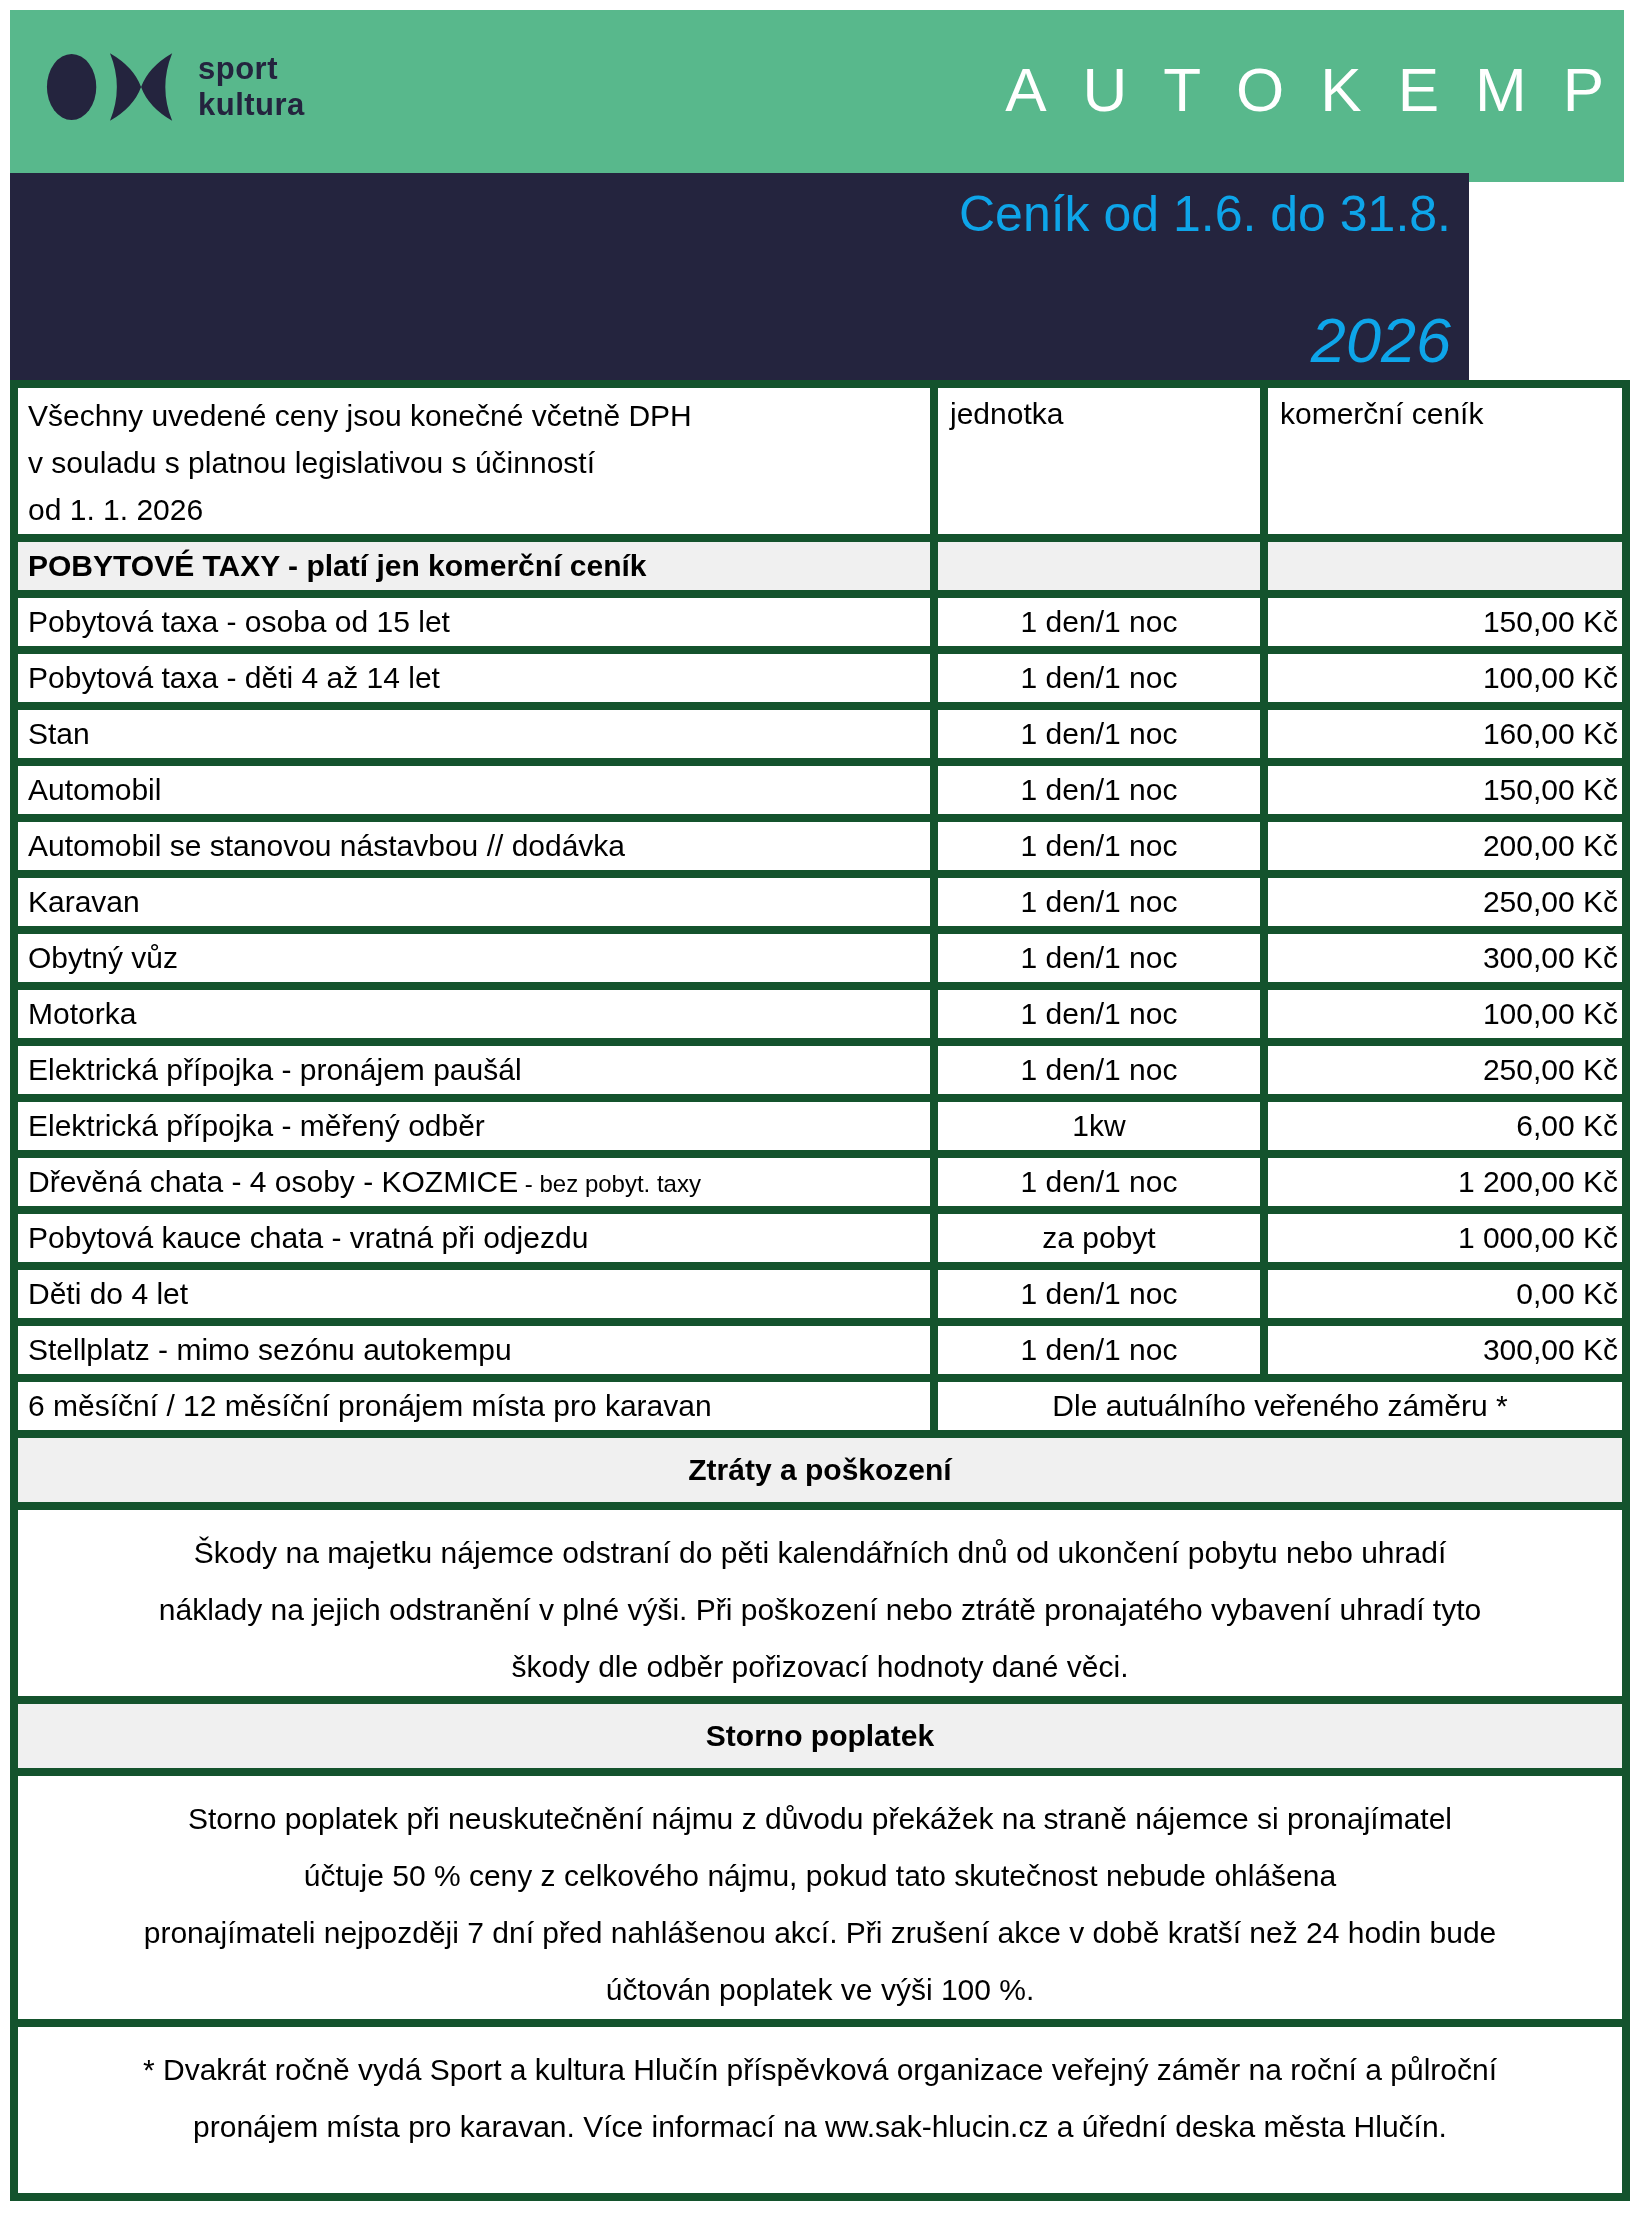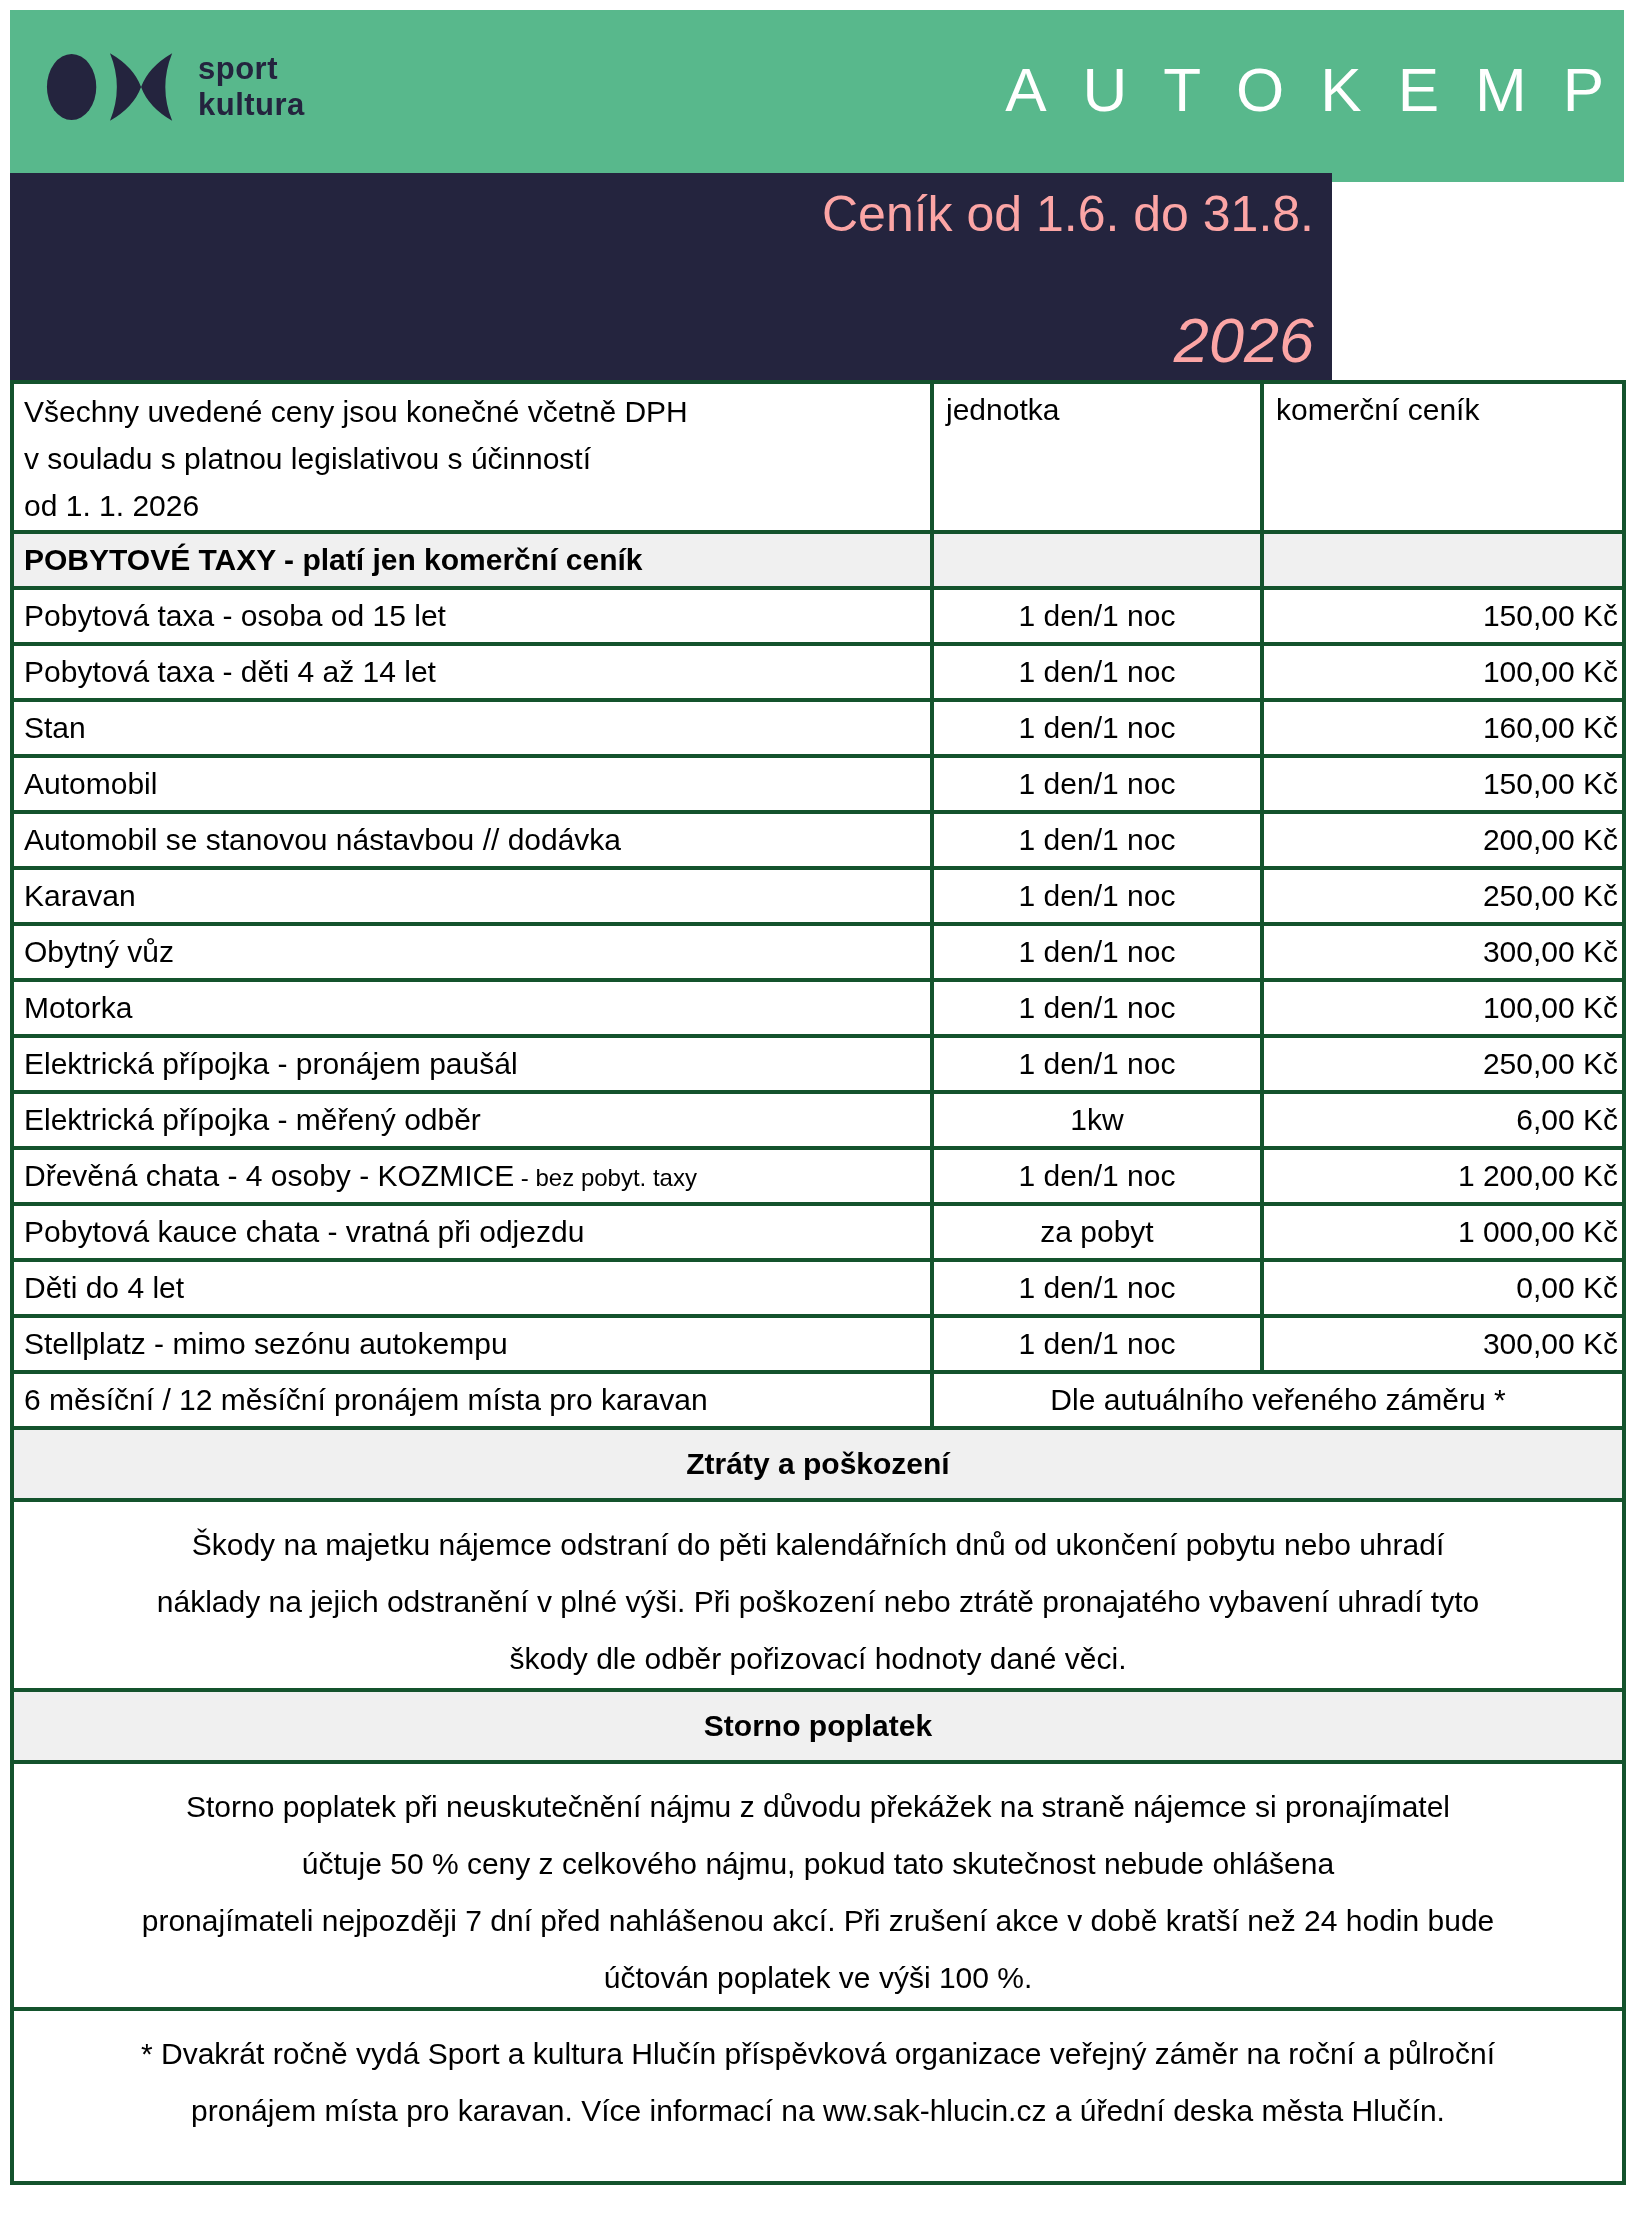--- a/index.html
+++ b/index.html
@@ -16,23 +16,23 @@
   
   .green-band {
     position: absolute;
     left: 10px; top: 10px;
     width: 1614px; height: 172px;
     background: #58B88C;
   }
   .navy-band {
     position: absolute;
     left: 10px; top: 173px;
-    width: 1322px; height: 207px;
+    width: 1459px; height: 207px;
     background: #24243E;
-    color: #fca5a5;
+    color: #0ea5e9;
   }
 
   .logo {
     position: absolute;
     left: 36px; top: 36px;
     display: flex;
     align-items: center;
   }
   .logo-mark { width: 128px; height: 82px; }
   .brand-text {
@@ -74,21 +74,21 @@
   table.price-table {
     position: absolute;
     left: 10px; top: 380px;
     width: 1612px;
     border-collapse: collapse;
     table-layout: fixed;
     font-size: 30px;
     color: #000;
   }
   table.price-table td {
-    border: 4px solid #14532d;
+    border: 8px solid #14532d;
     overflow: hidden;
     white-space: nowrap;
   }
   tr.intro-row { height: 148px; }
   tr.intro-row td { vertical-align: top; padding-top: 4px; }
   .intro-cell { padding-left: 10px; line-height: 47px; }
   .col-head { padding-left: 12px; line-height: 44px; }
 
   tr.section-row { height: 56px; background: #F0F0F0; }
   .section-label { font-weight: 700; padding-left: 10px; }

